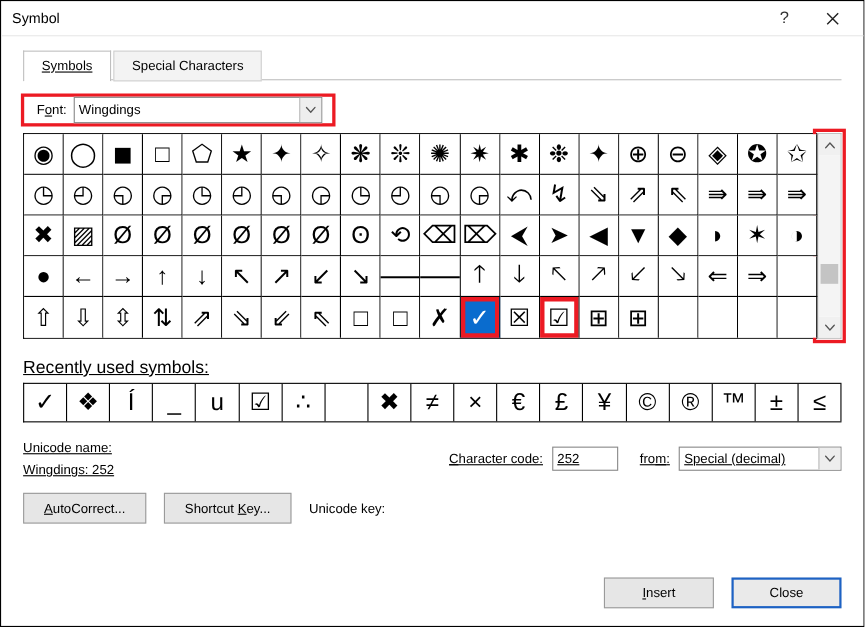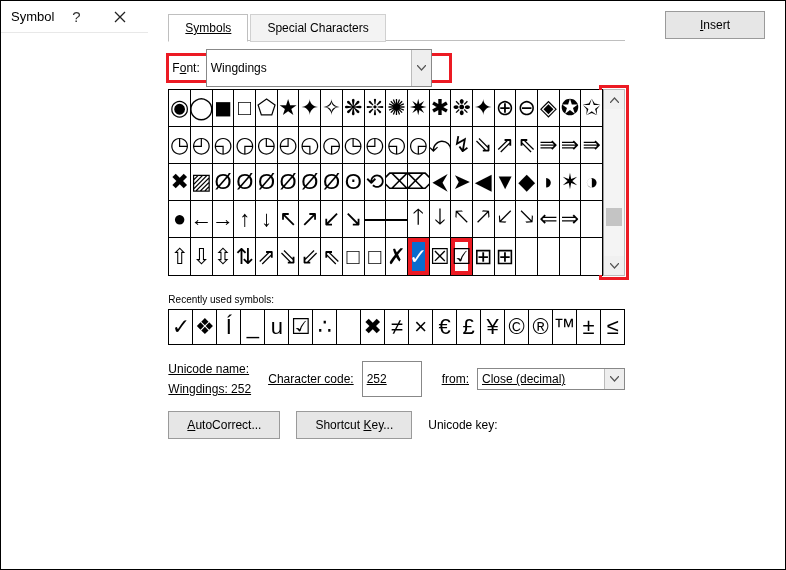--- a/index.html
+++ b/index.html
@@ -10,20 +10,21 @@
     background: #fff;
     color: #000;
   }
   .dialog {
     width: 786px;
     height: 570px;
     border: 1px solid #000;
     background: #fff;
     position: relative;
     display: flex;
+    flex-direction: column;
   }
   .titlebar {
     height: 32px;
     display: flex;
     align-items: center;
     padding: 0 6px 0 10px;
     border-bottom: 1px solid #e8e8e8;
   }
   .titlebar .title { flex: 1; font-size: 13px; }
   .titlebar .tbtn {
@@ -67,41 +68,42 @@
   }
   .fontrow {
     display: flex;
     align-items: center;
     gap: 6px;
     margin: 14px 0 8px 0;
     height: 26px;
   }
   .fontrow .select {
     width: 226px;
-    height: 38px;
+    height: 24px;
     border: 1px solid #888;
     display: flex;
     align-items: center;
     padding: 0 4px;
     position: relative;
     background: #fff;
   }
   .fontrow .select .arrow {
     position: absolute;
     right: 0; top: 0;
     width: 20px; height: 100%;
     border-left: 1px solid #bbb;
     background: #eee;
     display: flex;
     align-items: center;
     justify-content: center;
   }
   .hl-red {
     outline: 3px solid #ec1a23;
     outline-offset: -1px;
+    justify-content: center;
   }
 
   .gridwrap {
     display: flex;
     align-items: stretch;
     margin-bottom: 18px;
   }
   .grid {
     border: 1px solid #000;
     border-right: none;
@@ -147,21 +149,21 @@
   .scrollbar .track {
     flex: 1; background: #f4f4f4; position: relative;
   }
   .scrollbar .thumb {
     position: absolute; left: 2px; right: 2px;
     height: 18px; bottom: 30px;
     background: #c4c4c4;
   }
   .scroll-hl { outline: 3px solid #ec1a23; outline-offset: 1px; }
 
-  .section-label { font-size: 10px; margin-bottom: 4px; }
+  .section-label { font-size: 16px; margin-bottom: 4px; text-decoration: underline; }
   .recent-row {
     display: flex;
     height: 36px;
     border: 1px solid #000;
     border-right: none;
     margin-bottom: 16px;
   }
   .rcell {
     flex: 1;
     border-right: 1px solid #000;
@@ -172,21 +174,21 @@
 
   .midrow {
     display: flex;
     align-items: center;
     gap: 8px;
     margin-bottom: 8px;
     text-decoration: underline;
   }
   .midrow .left { flex: 1; }
   .input {
-    height: 36px; border: 1px solid #888; padding: 0 4px;
+    height: 22px; border: 1px solid #888; padding: 0 4px;
     display: flex; align-items: center;
     background: #fff;
   }
   .select2 {
     height: 22px; width: 148px; border: 1px solid #888;
     display:flex; align-items:center; padding: 0 4px; position:relative;
     background:#fff;
   }
   .select2 .arrow {
     position:absolute; right:0; top:0; width:20px; height:100%;
@@ -419,21 +421,21 @@
       <span>
         <span class="u">C</span><span>haracter code:</span>
       </span>
       <div class="input" style="width:60px">
         <span>252</span>
       </div>
       <span style="margin-left:12px">
         <span>fro</span><span class="u">m</span><span>:</span>
       </span>
       <div class="select2">
-        <span>Close (decimal)</span>
+        <span>Special (decimal)</span>
         <div class="arrow">
           <svg width="9" height="6" viewBox="0 0 9 6">
               <path d="M0 0 L4.5 5 L9 0" fill="none" stroke="#555" stroke-width="1.2"></path>
             </svg>
         </div>
       </div>
     </div>
 
     <div class="btnrow">
       <div class="winbtn">
@@ -443,14 +445,17 @@
         <span><span>Shortcut </span><span class="u">K</span><span>ey...</span></span>
       </div>
       <span>Unicode key:</span>
     </div>
   </div>
 
   <div class="footer">
     <div class="winbtn">
       <span><span class="u">I</span><span>nsert</span></span>
     </div>
+    <div class="winbtn primary">
+      <span>Close</span>
+    </div>
   </div>
 </div>
 
 </body></html>

